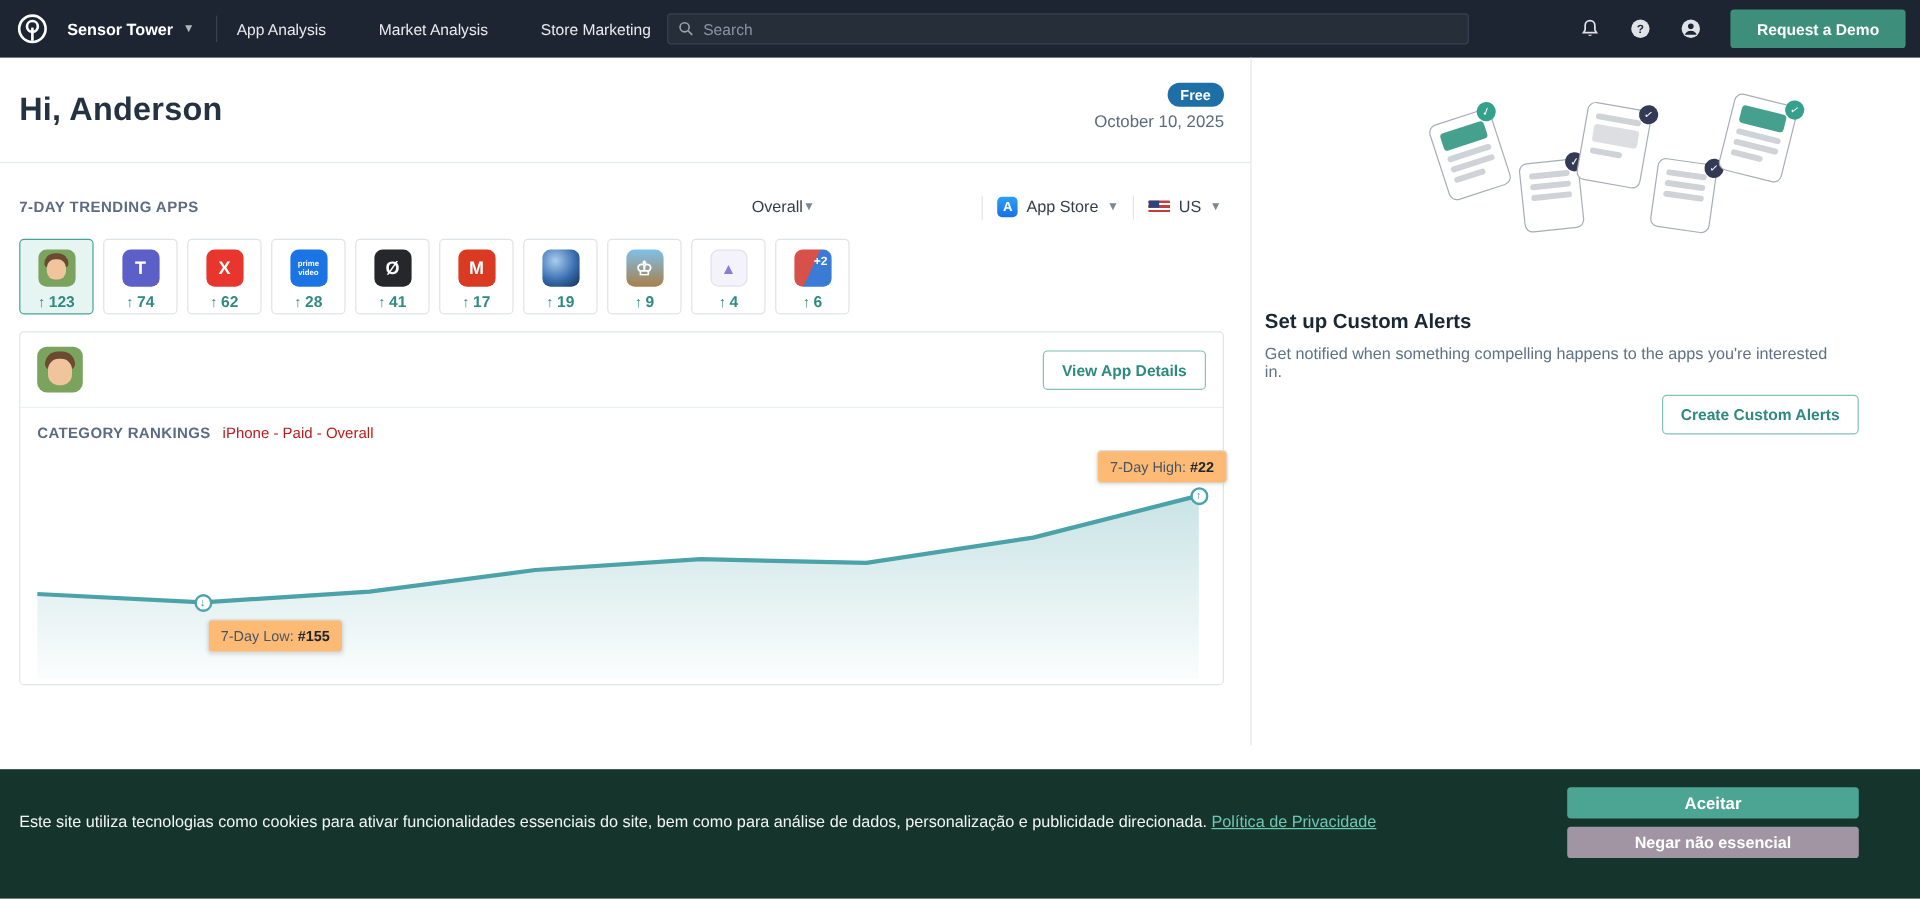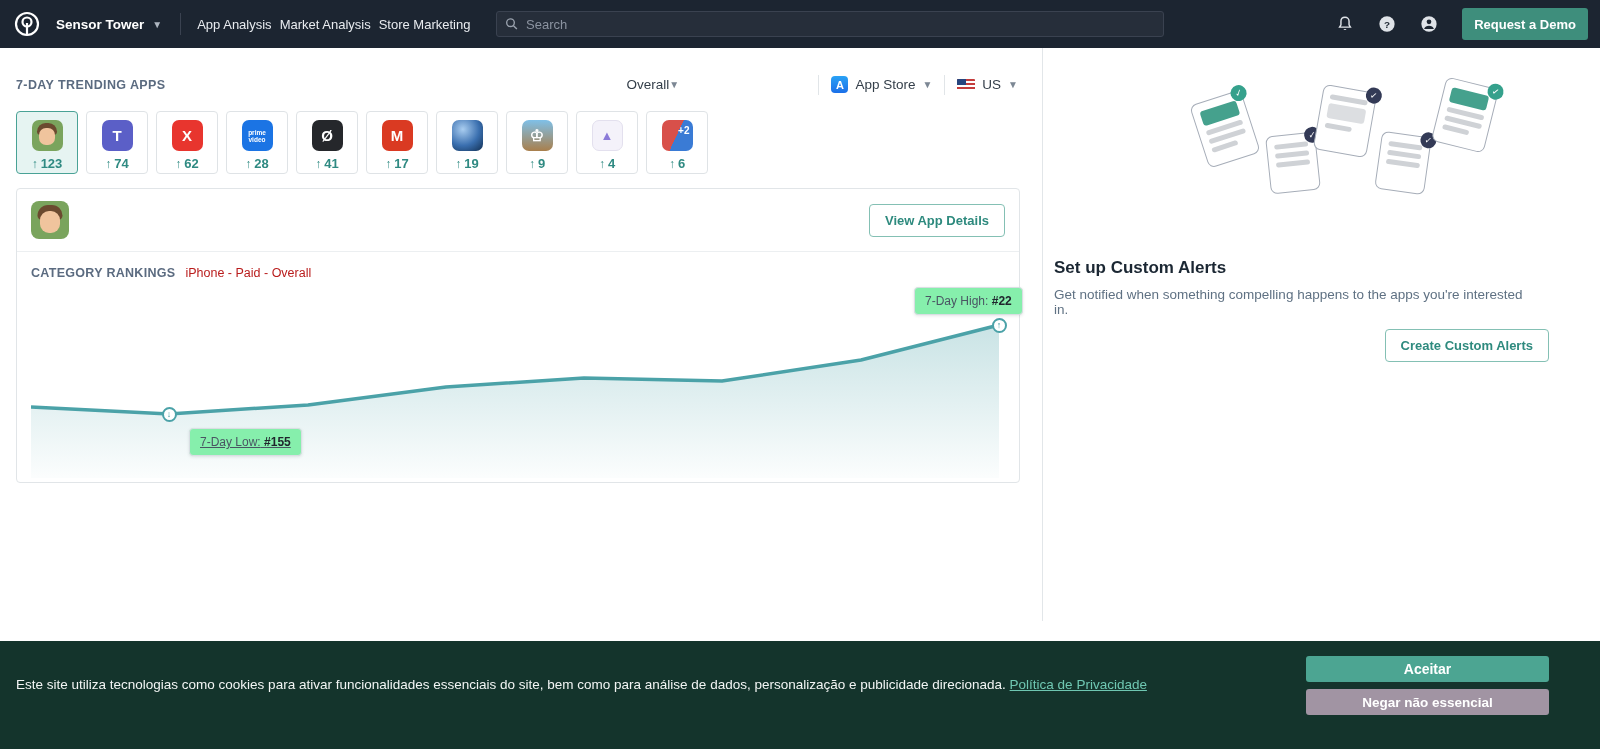--- a/index.html
+++ b/index.html
@@ -6,31 +6,31 @@
   html,body { width:1600px; height:749px; overflow:hidden; background:#fff;
     font-family:"Liberation Sans", sans-serif; }
   .app { position:relative; width:1600px; height:749px; }
 
   
   .navbar { height:48px; background:#1c2531; display:flex; align-items:center; padding:0 12px; gap:0; }
   .logo { width:30px; height:30px; margin-right:14px; flex:0 0 auto; }
   .brand { color:#fff; font-weight:bold; font-size:13.5px; display:flex; align-items:center; gap:8px; cursor:pointer; padding:0 10px 0 0; }
   .brand .caret { color:#aeb6c0; font-size:10px; }
   .nav-sep { width:1px; height:22px; background:#3a4250; margin:0 8px; }
-  .nav-links { display:flex; align-items:center; gap:8px; margin:0 26px 0 8px; }
+  .nav-links { display:flex; align-items:center; gap:44px; margin:0 14px 0 8px; }
   .nav-link { color:#e8ebef; font-size:13px; cursor:pointer; white-space:nowrap; }
   .searchbox { flex:1 1 auto; max-width:668px; height:26px; background:#262e3a; border:1px solid #3a4250;
     border-radius:3px; display:flex; align-items:center; padding:0 8px; gap:7px; }
   .searchbox input { background:transparent; border:none; outline:none; color:#cfd5dc; font-size:13px; width:100%;
     font-family:"Liberation Sans", sans-serif; }
   .searchbox input::placeholder { color:#8b93a0; }
   .nav-right { margin-left:auto; display:flex; align-items:center; gap:24px; padding-left:20px; }
   .nav-icon { width:18px; height:18px; cursor:pointer; }
   .demo-btn { background:#3e8e7c; color:#fff; font-weight:bold; font-size:13px; border:none; border-radius:3px;
-    height:32px; padding:0 12px; cursor:pointer; white-space:nowrap; }
+    height:32px; padding:0 22px; cursor:pointer; white-space:nowrap; }
 
   
   .columns { display:flex; height:582px; border-bottom:1px solid #eceef0; }
   .main { width:1043px; flex:0 0 1043px; border-right:1px solid #e2e6e9; }
   .sidebar { flex:1; position:relative; }
 
   
   .page-header { height:88px; border-bottom:1px solid #e7eaec; display:flex; align-items:center; padding:0 22px 0 16px; }
   .greeting { font-size:27px; font-weight:bold; color:#243241; letter-spacing:0.2px; }
   .header-right { margin-left:auto; display:flex; flex-direction:column; align-items:flex-end; gap:4px; margin-top:-6px; }
@@ -89,21 +89,21 @@
   .app-publisher { font-size:12.5px; color:#6b7a88; }
   .outline-btn { margin-left:auto; background:#fff; border:1px solid #84c0b4; color:#2e8a7e; font-weight:bold;
     font-size:13px; border-radius:4px; padding:8px 15px; cursor:pointer; white-space:nowrap; }
   .rankings-row { display:flex; align-items:baseline; gap:10px; padding:14px 14px 2px 14px; }
   .rankings-title { font-size:12.5px; font-weight:bold; color:#5b6b80; letter-spacing:0.3px; }
   .rankings-subtitle { font-size:12.5px; color:#b91c1c; }
   .chart-wrap { position:relative; height:196px; margin:0 14px 4px 14px; }
   .chart-wrap svg { position:absolute; left:0; top:0; }
   .marker { position:absolute; width:15px; height:15px; border-radius:50%; background:#fff; border:2px solid #4ba2a8;
     color:#3a949b; font-size:9px; font-weight:bold; display:flex; align-items:center; justify-content:center; z-index:3; }
-  .tooltip { position:absolute; background:#86efac; border:1px solid #d9dee3; border-radius:4px; padding:6px 10px;
+  .tooltip { position:absolute; background:#fdba74; border:1px solid #d9dee3; border-radius:4px; padding:6px 10px;
     font-size:12px; color:#4a5563; white-space:nowrap; box-shadow:0 1px 3px rgba(40,50,60,0.12); z-index:4; }
   .tooltip b { color:#20262d; }
 
   
   .illustration { position:relative; width:400px; height:150px; margin:28px auto 0 auto; transform:translateX(-12px); }
   .paper { position:absolute; width:54px; height:66px; background:#fff; border:1.5px solid #a6adb8; border-radius:7px; padding:8px 7px; }
   .paper.small { width:50px; height:58px; }
   .paper .blockteal { height:15px; border-radius:3px; background:#45a18d; margin-bottom:5px; }
   .paper .blockgray { height:15px; border-radius:3px; background:#dcdee1; margin-bottom:5px; }
   .paper .line { height:5px; border-radius:2.5px; background:#cfd2d6; margin-bottom:4px; }
@@ -171,20 +171,27 @@
         <circle cx="10" cy="7.6" r="2.6" fill="#1c2531"></circle>
         <path d="M4.5 15.5a6 6 0 0 1 11 0z" fill="#1c2531"></path>
       </svg>
       <button class="demo-btn">Request a Demo</button>
     </div>
   </div>
 
   <div class="columns">
     <div class="main">
 
+      <div class="page-header">
+        <div class="greeting">Hi, Anderson</div>
+        <div class="header-right">
+          <span class="free-badge">Free</span>
+          <span class="date">October 10, 2025</span>
+        </div>
+      </div>
 
       <div class="section-head">
         <span class="section-title">7-DAY TRENDING APPS</span>
         <div class="filters">
           <div class="select-plain">
             <span>Overall</span>
             <span class="caret">▼</span>
           </div>
           <div class="filter-sep"></div>
           <div class="select-inline">
@@ -267,21 +274,21 @@
               <linearGradient id="fillgrad" x1="0" y1="0" x2="0" y2="1">
                 <stop offset="0%" stop-color="#4ba2a8" stop-opacity="0.30"></stop>
                 <stop offset="100%" stop-color="#4ba2a8" stop-opacity="0.02"></stop>
               </linearGradient>
             </defs>
             <polygon id="chart-fill" fill="url(#fillgrad)" points="0,125 138,132 277,123 415,105 553,96 691,99 830,78 968,43 968,196 0,196"></polygon>
             <polyline id="chart-line" fill="none" stroke="#4ba2a8" stroke-width="3.5" stroke-linejoin="round" points="0,125 138,132 277,123 415,105 553,96 691,99 830,78 968,43"></polyline>
           </svg>
           <div class="marker" id="marker-low" style="left: 130.5px; top: 124.5px;">↓</div>
           <div class="marker" id="marker-high" style="left: 960.5px; top: 35.5px;">↑</div>
-          <div class="tooltip" id="tooltip-low" style="left: 158px; top: 146px; text-decoration: underline;">
+          <div class="tooltip" id="tooltip-low" style="left: 142px; top: 146px;">
             <span>7-Day Low:</span>
             <b>#155</b>
           </div>
           <div class="tooltip" id="tooltip-high" style="left: 883px; top: 5px;">
             <span>7-Day High:</span>
             <b>#22</b>
           </div>
         </div>
       </div>
     </div>

